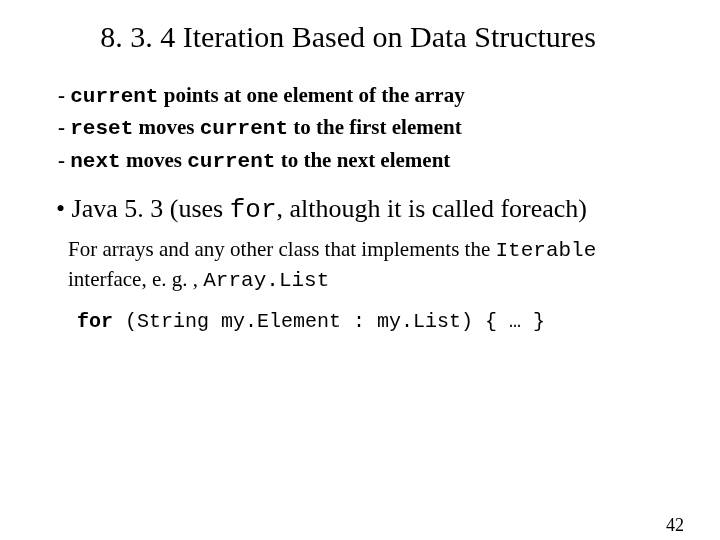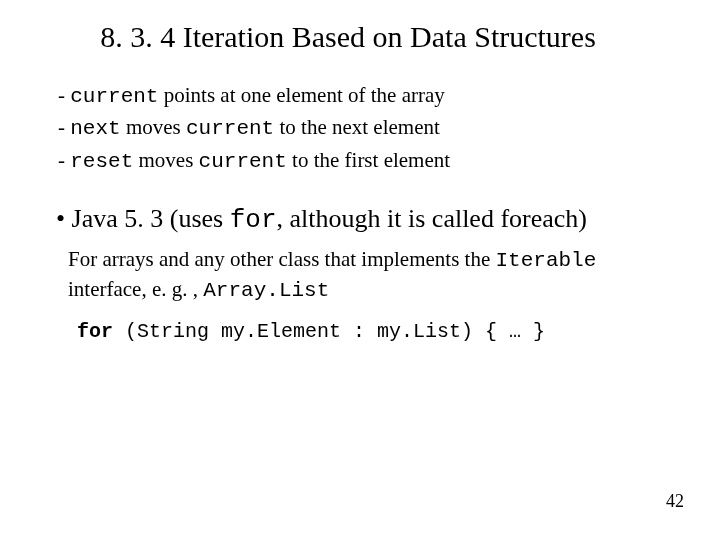--- a/index.html
+++ b/index.html
@@ -24,23 +24,24 @@
     text-align: center;
     margin: 0 0 26px 0;
     font-weight: normal;
   }
   .bullet-main {
     font-size: 26px;
     margin: 0 0 8px 0;
     padding-left: 16px;
   }
   .sub-items {
-    margin: 0 0 26px 18px;
+    margin: 0 0 16px 18px;
     font-size: 21px;
     line-height: 1.45;
+    font-weight: bold;
   }
   .sub-line {
     margin: 0;
   }
   .desc {
     margin: 4px 0 14px 28px;
     font-size: 21px;
     line-height: 1.35;
   }
   .code-block {
@@ -48,43 +49,43 @@
     font-size: 20px;
     margin: 4px 0 0 37px;
     white-space: nowrap;
   }
   .mono {
     font-family: "Courier New", Courier, monospace;
   }
   .bold { font-weight: bold; }
   .page-num {
     position: absolute;
-    bottom: 28px;
+    bottom: 4px;
     right: 36px;
     font-size: 18px;
     text-align: right;
   }
 </style>
 </head>
 <body>
 
 <div class="slide">
 
   <h1 class="title">8. 3. 4 Iteration Based on Data Structures</h1>
 
 
   <div class="sub-items">
     <p class="sub-line">
       <span>- </span><span class="mono">current</span><span> points at one element of the array</span>
     </p>
     <p class="sub-line">
-      <span>- </span><span class="mono">next</span><span> moves </span><span class="mono">current</span><span> to the next element</span>
+      <span>- </span><span class="mono">reset</span><span> moves </span><span class="mono">current</span><span> to the first element</span>
     </p>
     <p class="sub-line">
-      <span>- </span><span class="mono">reset</span><span> moves </span><span class="mono">current</span><span> to the first element</span>
+      <span>- </span><span class="mono">next</span><span> moves </span><span class="mono">current</span><span> to the next element</span>
     </p>
   </div>
 
   <div class="bullet-main" style="line-height:1.25;">
     <span>•  Java 5. 3 (uses </span><span class="mono">for</span><span>, although it is called foreach)</span>
   </div>
 
   <div class="desc">
     <span>For arrays and any other class that implements the </span><span class="mono">Iterable</span><span> interface, e. g. , </span><span class="mono">Array.List</span>
   </div>

